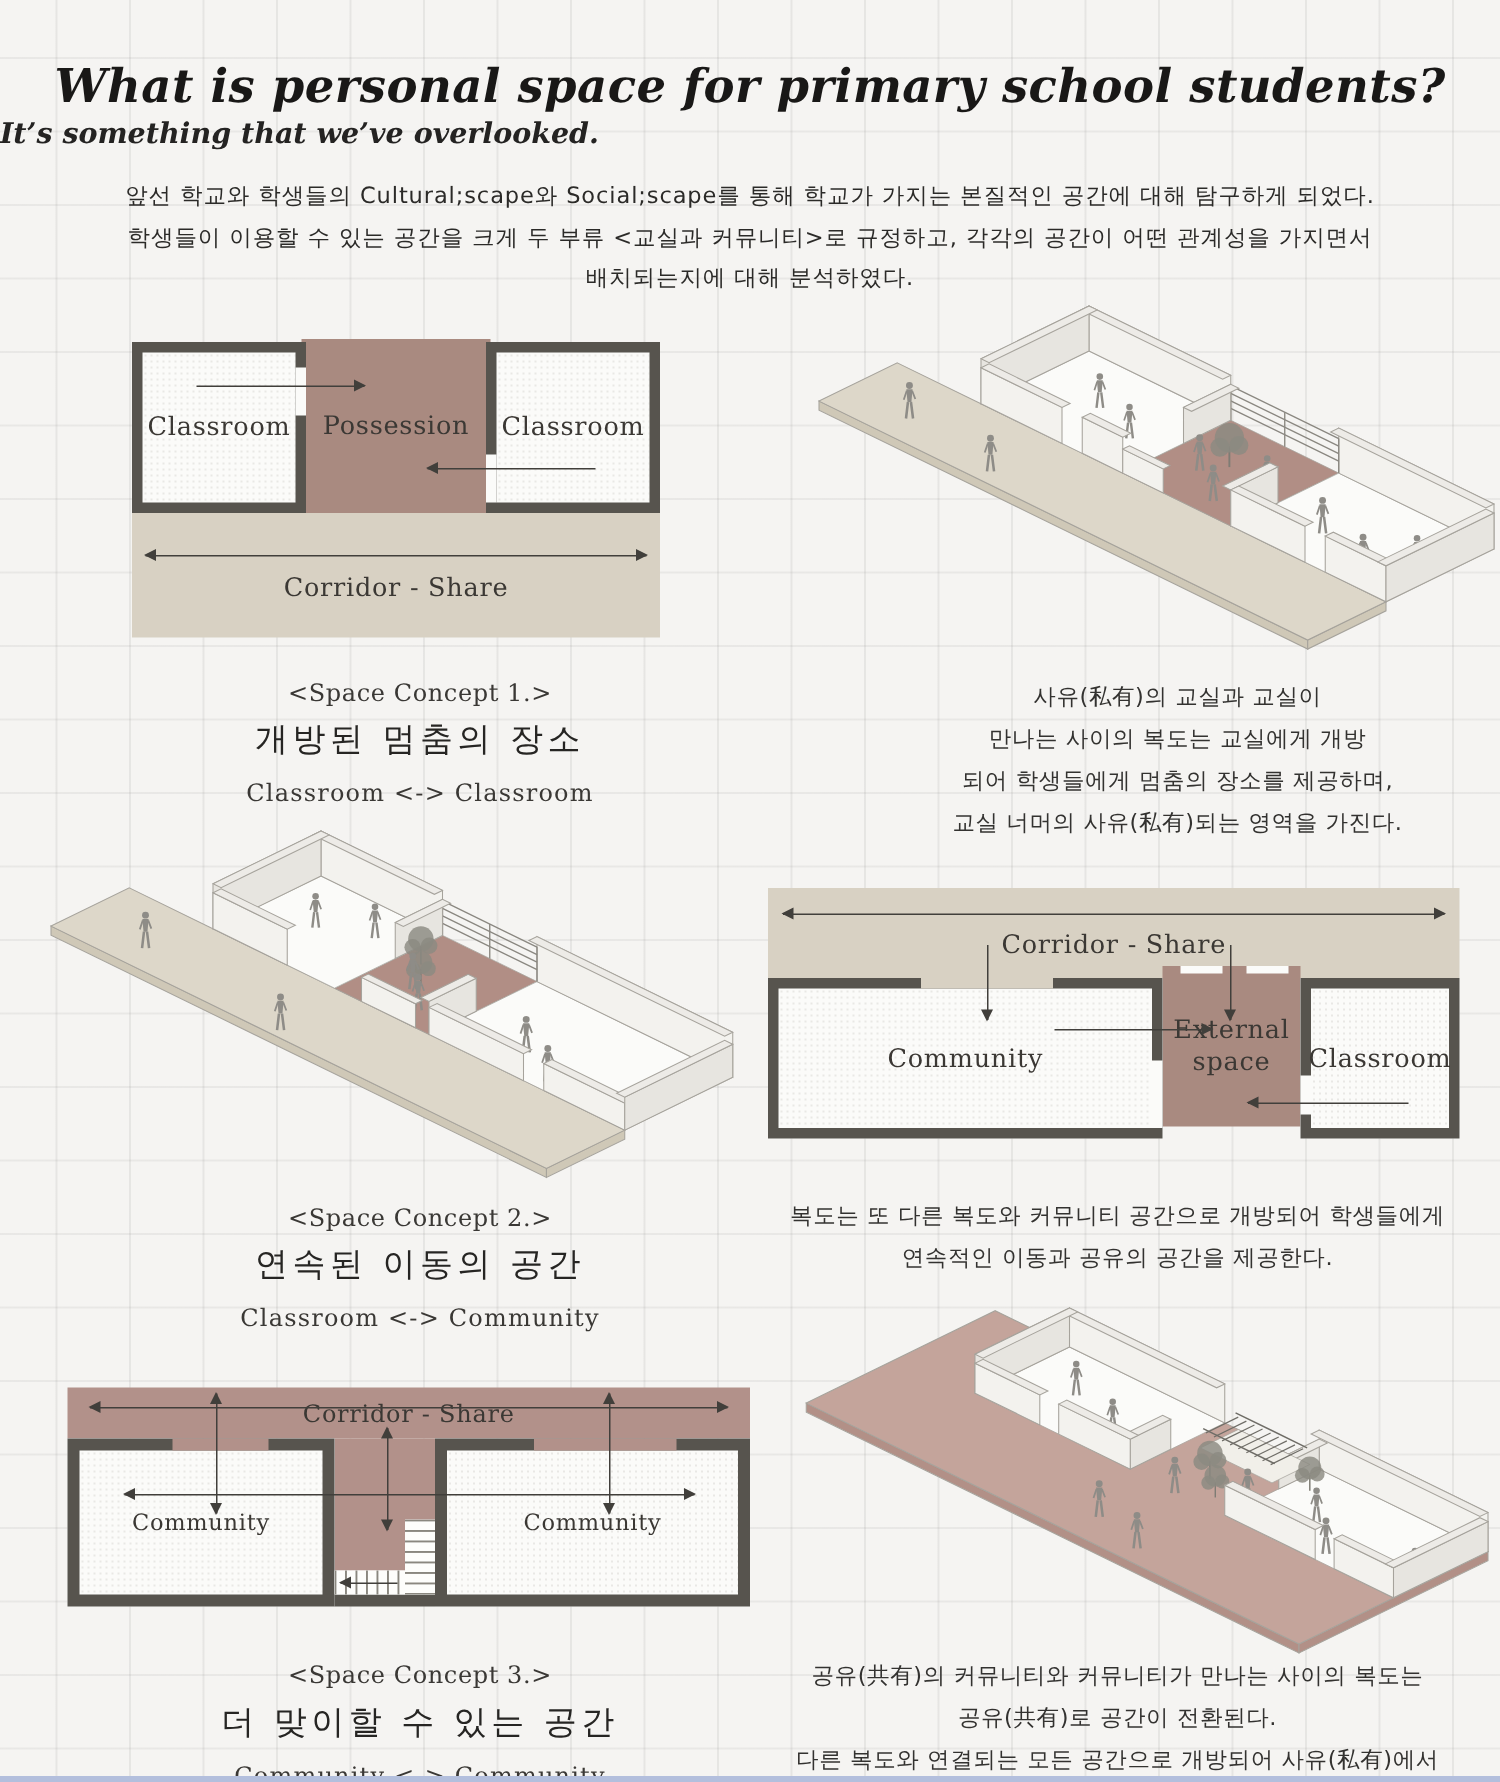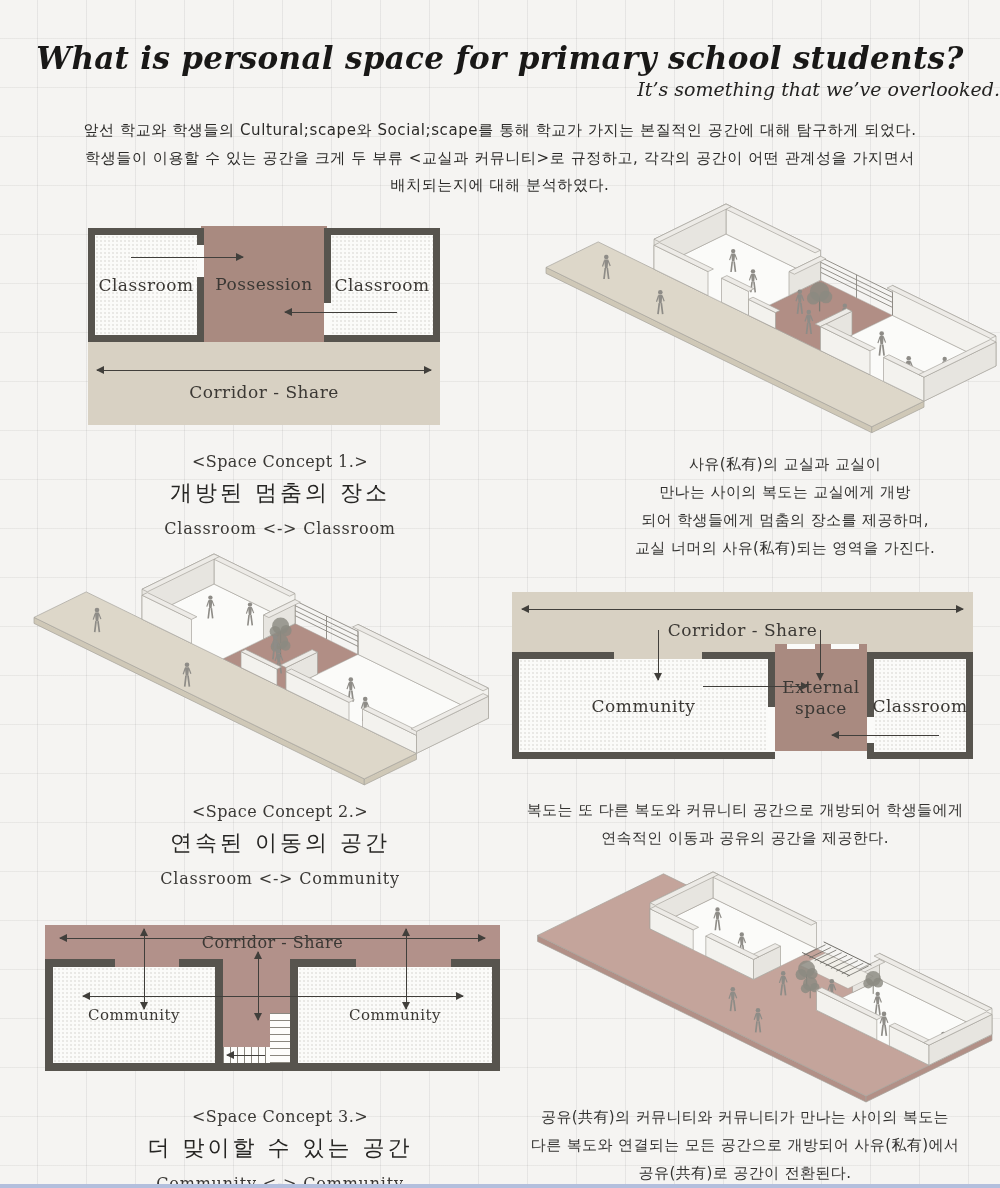--- a/index.html
+++ b/index.html
@@ -6,22 +6,22 @@
   body{width:1000px;height:1188px;position:relative;overflow:hidden;
     background-color:#f5f4f2;
     background-image:linear-gradient(to right,rgba(130,130,128,.13) 1px,transparent 1px),
                      linear-gradient(to bottom,rgba(130,130,128,.11) 1px,transparent 1px);
     background-size:49px 49px;background-position:-12px -11px;
     font-family:"DejaVu Sans","Liberation Sans",sans-serif;color:#2e2d2b;}
   .abs{position:absolute;}
   .serif{font-family:"DejaVu Serif","Liberation Serif",serif;}
   .title{top:20px;left:0;width:1000px;text-align:center;font-style:italic;font-size:31px;
     color:#191817;letter-spacing:.3px;font-weight:600;margin-top:20px;}
-  .subtitle{top:78px;left:0;width:1000px;text-align:right;font-style:italic;font-size:19px;
-    color:#242322;font-weight:400;}
+  .subtitle{top:78px;left:0;width:1000px;text-align:left;font-style:italic;font-size:19px;
+    color:#242322;font-weight:700;}
   .para{top:117px;left:30px;width:940px;text-align:center;font-size:15px;line-height:27.5px;
     letter-spacing:.6px;color:#2b2a28;}
   
   .wallbox{position:absolute;box-sizing:border-box;border:7px solid #57544e;background:#fbfbf9;
     background-image:radial-gradient(rgba(110,105,95,.13) 1px,transparent 1px);background-size:4px 4px;
     display:flex;align-items:center;justify-content:center;}
   .roomlabel{font-family:"DejaVu Serif","Liberation Serif",serif;font-size:17px;color:#3b3834;letter-spacing:.5px;}
   .mauve{background:#a98a80;}
   .beige{background:#d8d1c3;}
   .harr{position:absolute;height:0;border-top:1.7px solid #413f3b;}
@@ -473,17 +473,17 @@
     <g transform="translate(250.0,159.8) scale(1) rotate(0)">
       <circle cx="0" cy="-13.5" r="2.3" fill="#8e8c87"></circle>
       <path d="M-2.1,-11 L2.1,-11 L1.3,-2.5 L-1.3,-2.5 Z" fill="#8e8c87" stroke="none"></path>
       <path d="M-1,-2.5 L-2.3,8.5 M1,-2.5 L2.4,8.5" stroke="#8e8c87" stroke-width="1.7" fill="none"></path>
       <path d="M-1.8,-10 L-3.8,-4 M1.8,-10 L3.9,-4.5" stroke="#8e8c87" stroke-width="1.2" fill="none"></path>
     </g>
   </svg>
 
 <div class="abs desc" style="left:500px;top:1103px;width:490px;">
   <div>공유(共有)의 커뮤니티와 커뮤니티가 만나는 사이의 복도는</div>
+  <div>공유(共有)로 공간이 전환된다.</div>
   <div>다른 복도와 연결되는 모든 공간으로 개방되어 사유(私有)에서</div>
-  <div>공유(共有)로 공간이 전환된다.</div>
 </div>
 
 <div class="abs bottombar"></div>
 
 </body></html>

